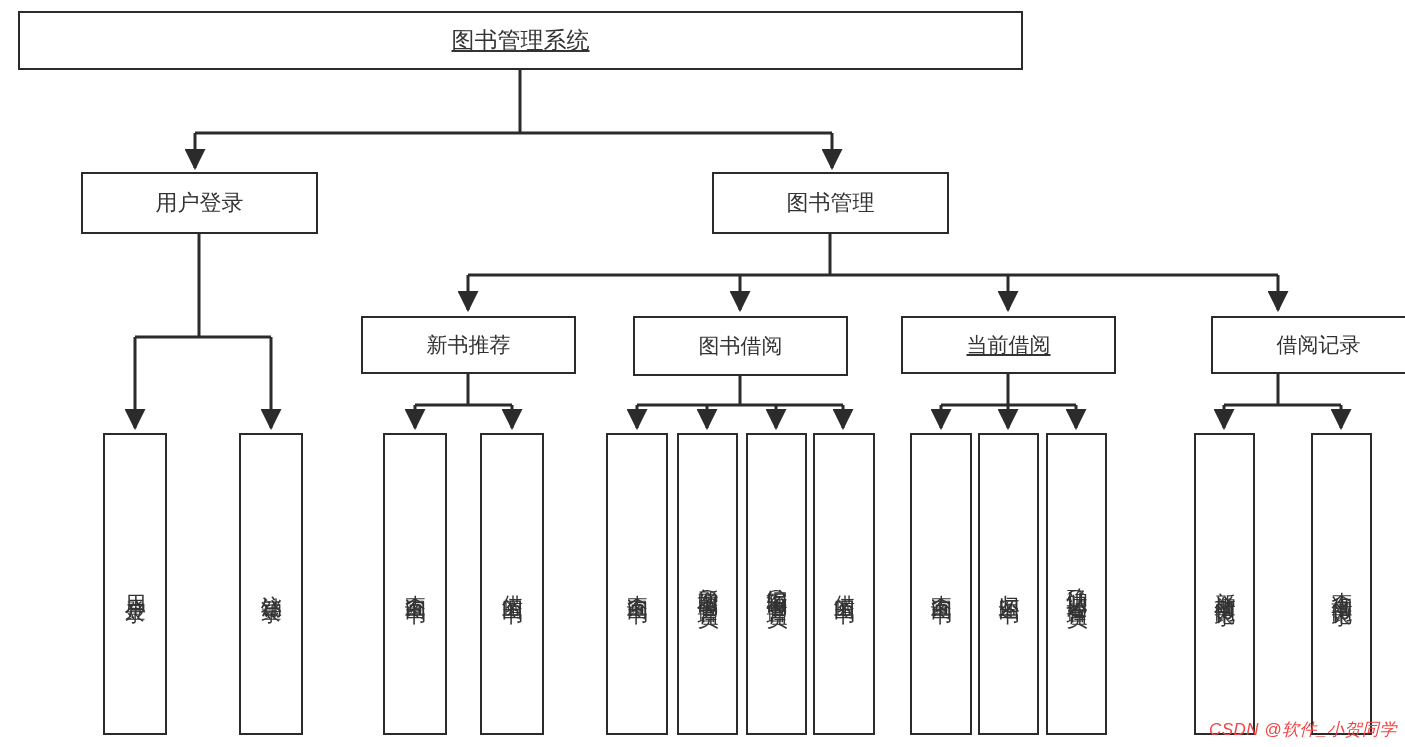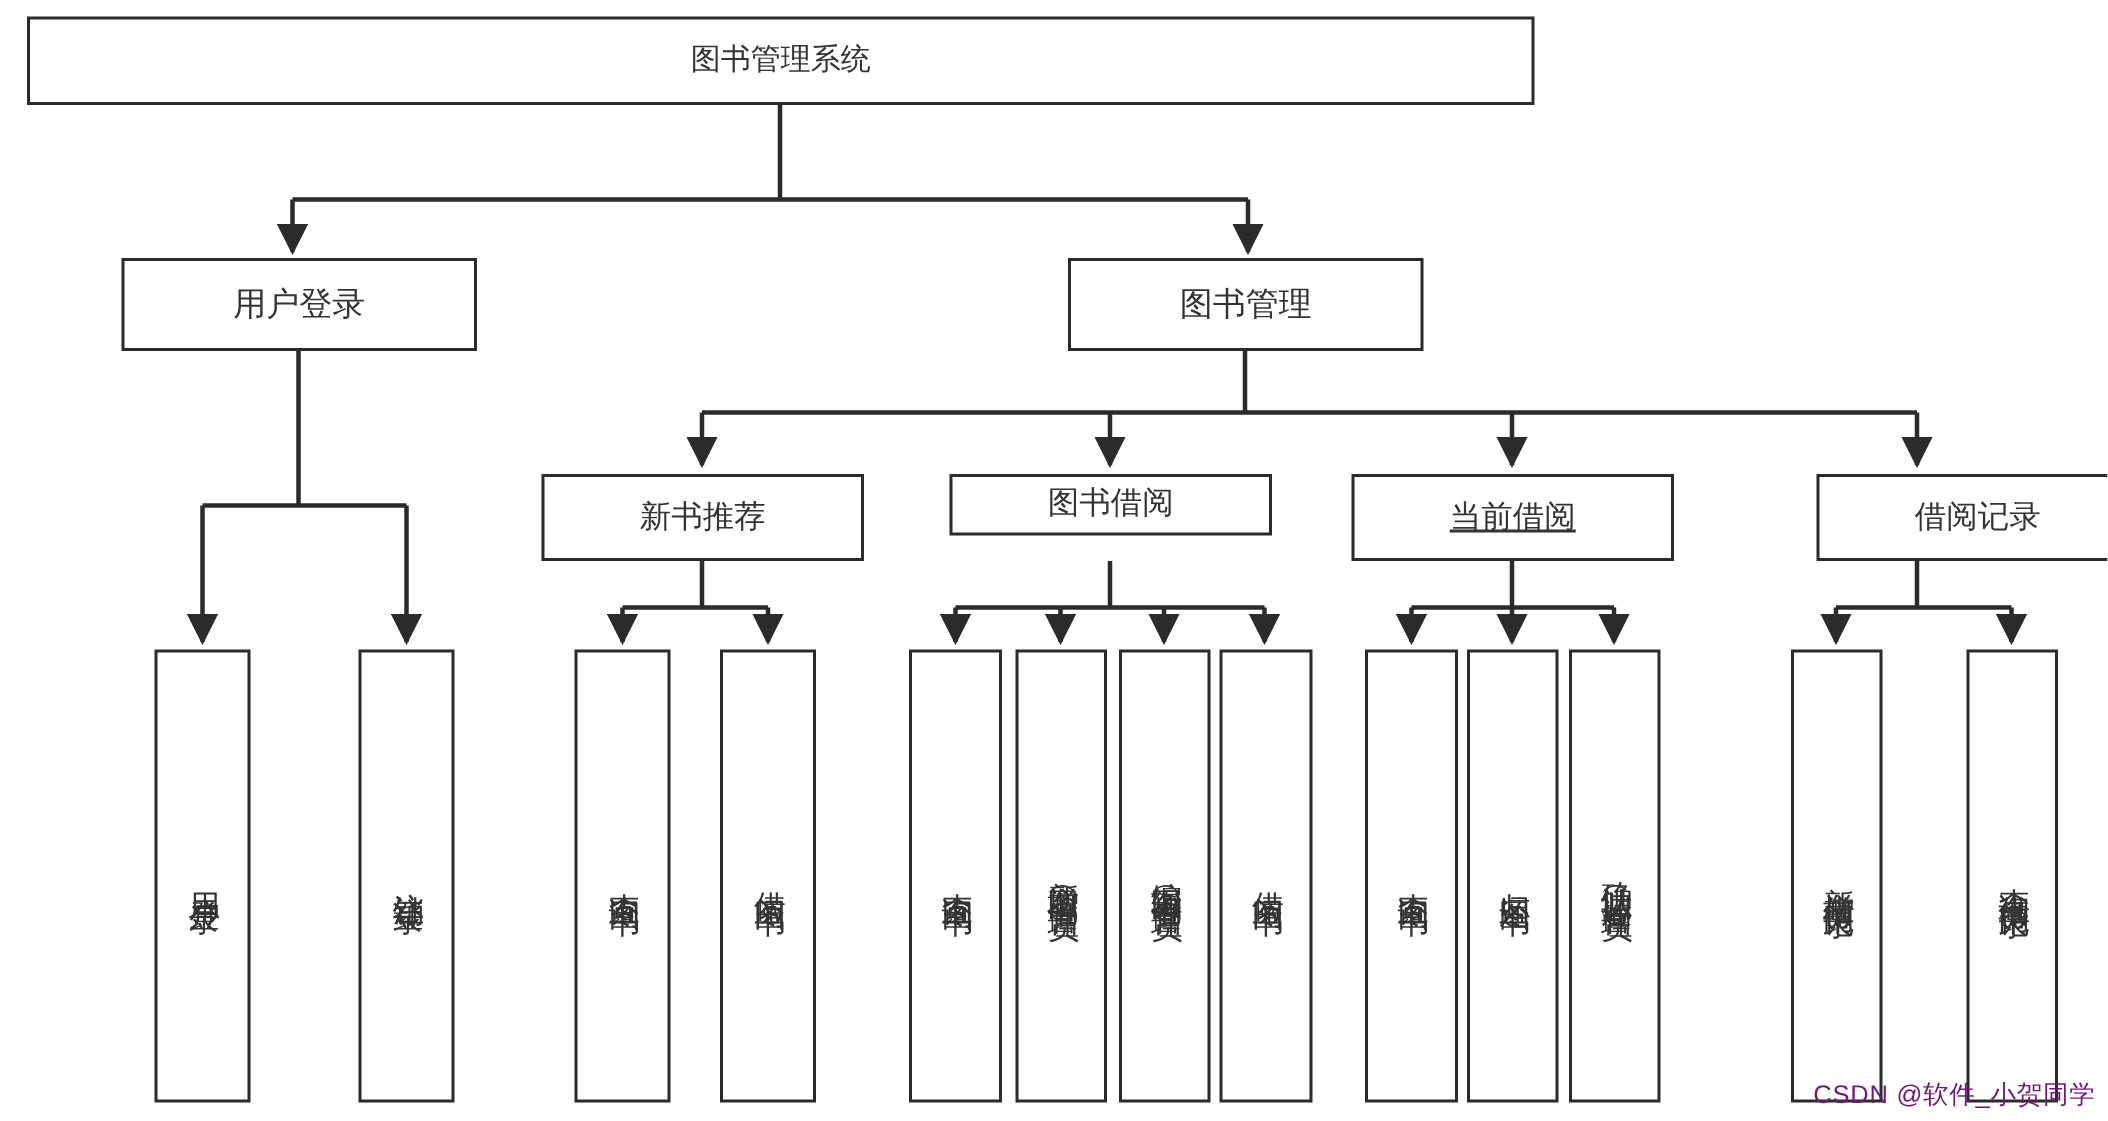--- a/index.html
+++ b/index.html
@@ -30,21 +30,22 @@
     border: 2px solid #2b2b2b;
     background: #ffffff;
     color: #333333;
     display: flex;
     align-items: center;
     justify-content: center;
     text-align: center;
     line-height: 1.18;
   }
   .node.level0 {
-    font-size: 20px;
+    font-size: 23px;
+    text-decoration: underline;
   }
   .node.level1 {
     font-size: 22px;
   }
   .node.level2 {
     font-size: 21px;
   }
   .node.leaf {
     font-size: 21px;
     align-items: center;
@@ -59,23 +60,24 @@
   }
   .htext {
     white-space: nowrap;
     display: block;
   }
   #watermark {
     position: absolute;
     right: 8px;
     bottom: 6px;
     font-size: 17px;
-    color: #701a75;
+    color: #ef4444;
     white-space: nowrap;
     letter-spacing: 0.5px;
+    font-style: italic;
   }
 </style>
 </head>
 <body>
 
 <div id="canvas">
 
   <svg id="edges" viewBox="0 0 1405 747" width="1405" height="747" xmlns="http://www.w3.org/2000/svg">
     <defs>
       <marker id="arrow" viewBox="0 0 10 10" refX="9" refY="5" markerWidth="7" markerHeight="7" orient="auto-start-reverse">
@@ -135,21 +137,21 @@
   <div class="node level1" style="left:81px; top:172px; width:237px; height:62px;">
     <span class="htext">用户登录</span>
   </div>
   <div class="node level1" style="left:712px; top:172px; width:237px; height:62px;">
     <span class="htext">图书管理</span>
   </div>
 
   <div class="node level2" style="left:361px; top:316px; width:215px; height:58px;">
     <span class="htext">新书推荐</span>
   </div>
-  <div class="node level2" style="left:633px; top:316px; width:215px; height:41px;">
+  <div class="node level2" style="left:633px; top:316px; width:215px; height:60px;">
     <span class="htext">图书借阅</span>
   </div>
   <div class="node level2" style="left:901px; top:316px; width:215px; height:58px;text-decoration:underline;">
     <span class="htext">当前借阅</span>
   </div>
   <div class="node level2" style="left:1171px; top:316px; width:215px; height:58px;margin-left:40px;">
     <span class="htext">借阅记录</span>
   </div>
 
   <div class="node leaf" style="left:103px; top:433px; width:64px; height:302px;">

